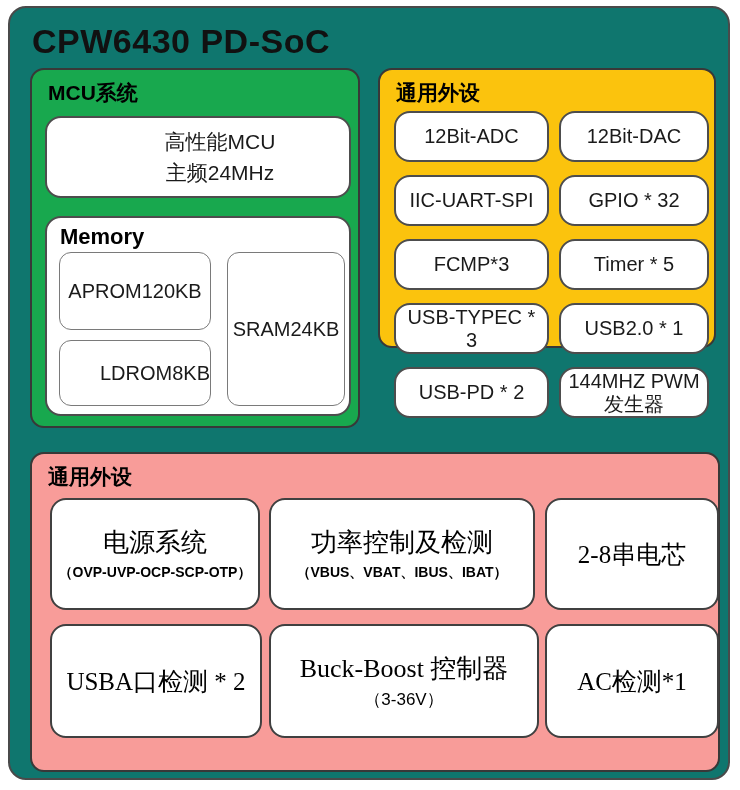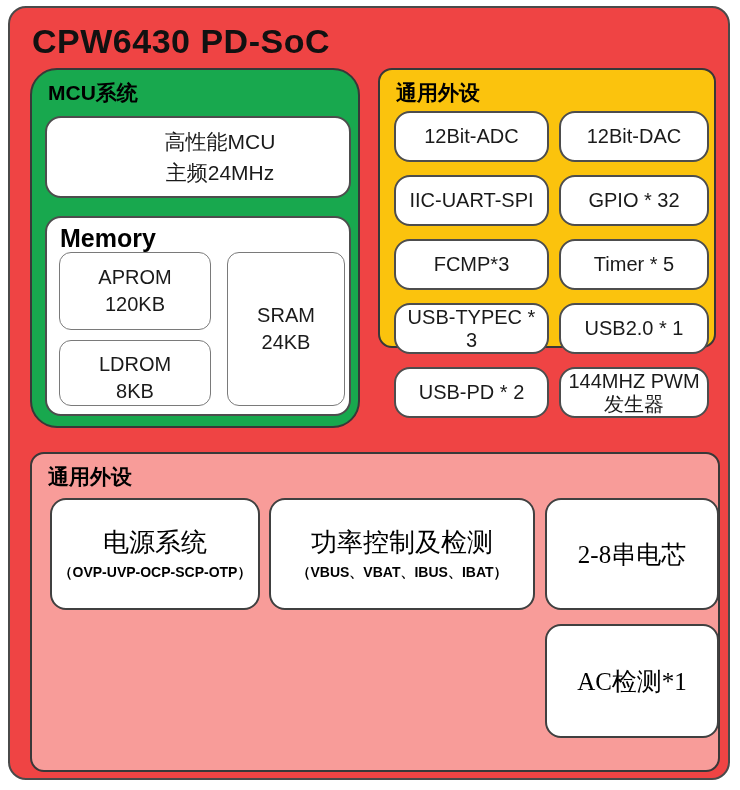--- a/index.html
+++ b/index.html
@@ -3,21 +3,21 @@
 <meta charset="utf-8">
 <style>
   html,body{margin:0;padding:0;background:#ffffff;}
   .canvas{
     position:relative;width:740px;height:790px;background:#ffffff;
     font-family:"Liberation Sans","DejaVu Sans",sans-serif;color:#1a1a1a;
     overflow:hidden;
   }
   .outer-frame{
     position:absolute;left:8px;top:6px;width:722px;height:774px;
-    border:2px solid #4a4a4a;border-radius:18px;background:#ef4444;box-sizing:border-box;
+    border:2px solid #4a4a4a;border-radius:18px;background:#0f766e;box-sizing:border-box;
   }
   .page-title{
     position:absolute;left:22px;top:14px;font-size:34px;font-weight:bold;
     letter-spacing:0.5px;color:#111;white-space:nowrap;
   }
   
   .section{
     position:absolute;border:2px solid #383838;border-radius:14px;box-sizing:border-box;
   }
   .sec-mcu{left:20px;top:60px;width:330px;height:360px;}
@@ -31,24 +31,24 @@
   
   .wbox{
     position:absolute;background:#ffffff;border:2px solid #4d4d4d;border-radius:16px;
     box-sizing:border-box;display:flex;flex-direction:column;align-items:center;
     justify-content:center;text-align:center;padding-left:44px;
   }
   
   .cpu-box{left:13px;top:46px;width:306px;height:82px;font-size:21px;line-height:31px;}
   .memory-box{left:13px;top:146px;width:306px;height:200px;border-radius:16px;
     align-items:flex-start;justify-content:flex-start;}
-  .memory-label{position:absolute;left:13px;top:6px;font-size:25px;font-weight:bold;color:#000;}
+  .memory-label{position:absolute;left:13px;top:6px;font-size:22px;font-weight:bold;color:#000;}
   .mem-sub{
     position:absolute;background:#fff;border:1.5px solid #7a7a7a;border-radius:12px;
-    box-sizing:border-box;display:flex;flex-direction:column;align-items:center;
+    box-sizing:border-box;display:flex;flex-direction:row;align-items:center;
     justify-content:center;font-size:20px;line-height:27px;text-align:center;
   }
   .aprom{left:12px;top:34px;width:152px;height:78px;}
   .ldrom{left:12px;top:122px;width:152px;height:66px;justify-content:flex-end;}
   .sram{left:180px;top:34px;width:118px;height:154px;}
   
   .p-grid{
     position:absolute;left:14px;top:41px;width:315px;
     display:flex;flex-wrap:wrap;column-gap:10px;row-gap:13px;
   }
@@ -81,21 +81,21 @@
   .b-ac{left:513px;top:170px;width:174px;height:114px;}
 </style>
 </head>
 <body>
 
 <div class="canvas">
   <div class="outer-frame">
 
     <div class="page-title">CPW6430 PD-SoC</div>
 
-    <div class="section sec-mcu" style="background:#18A84E;border-radius:27px;">
+    <div class="section sec-mcu" style="background:#18A84E;">
       <div class="sec-label">MCU系统</div>
 
       <div class="wbox cpu-box">
         <div>高性能MCU</div>
         <div>主频24MHz</div>
       </div>
 
       <div class="wbox memory-box">
         <div class="memory-label">Memory</div>
         <div class="mem-sub aprom">
@@ -139,21 +139,28 @@
 
       <div class="pw-box b-powerctl">
         <div class="pw-title">功率控制及检测</div>
         <div class="pw-sub">（VBUS、VBAT、IBUS、IBAT）</div>
       </div>
 
       <div class="pw-box b-cells">
         <div class="pw-single">2-8串电芯</div>
       </div>
 
+      <div class="pw-box b-usba">
+        <div class="pw-single">USBA口检测 * 2</div>
+      </div>
 
+      <div class="pw-box b-buck">
+        <div class="pw-title">Buck-Boost 控制器</div>
+        <div class="pw-sub plain">（3-36V）</div>
+      </div>
 
       <div class="pw-box b-ac">
         <div class="pw-single">AC检测*1</div>
       </div>
     </div>
 
   </div>
 </div>
 
 </body></html>

